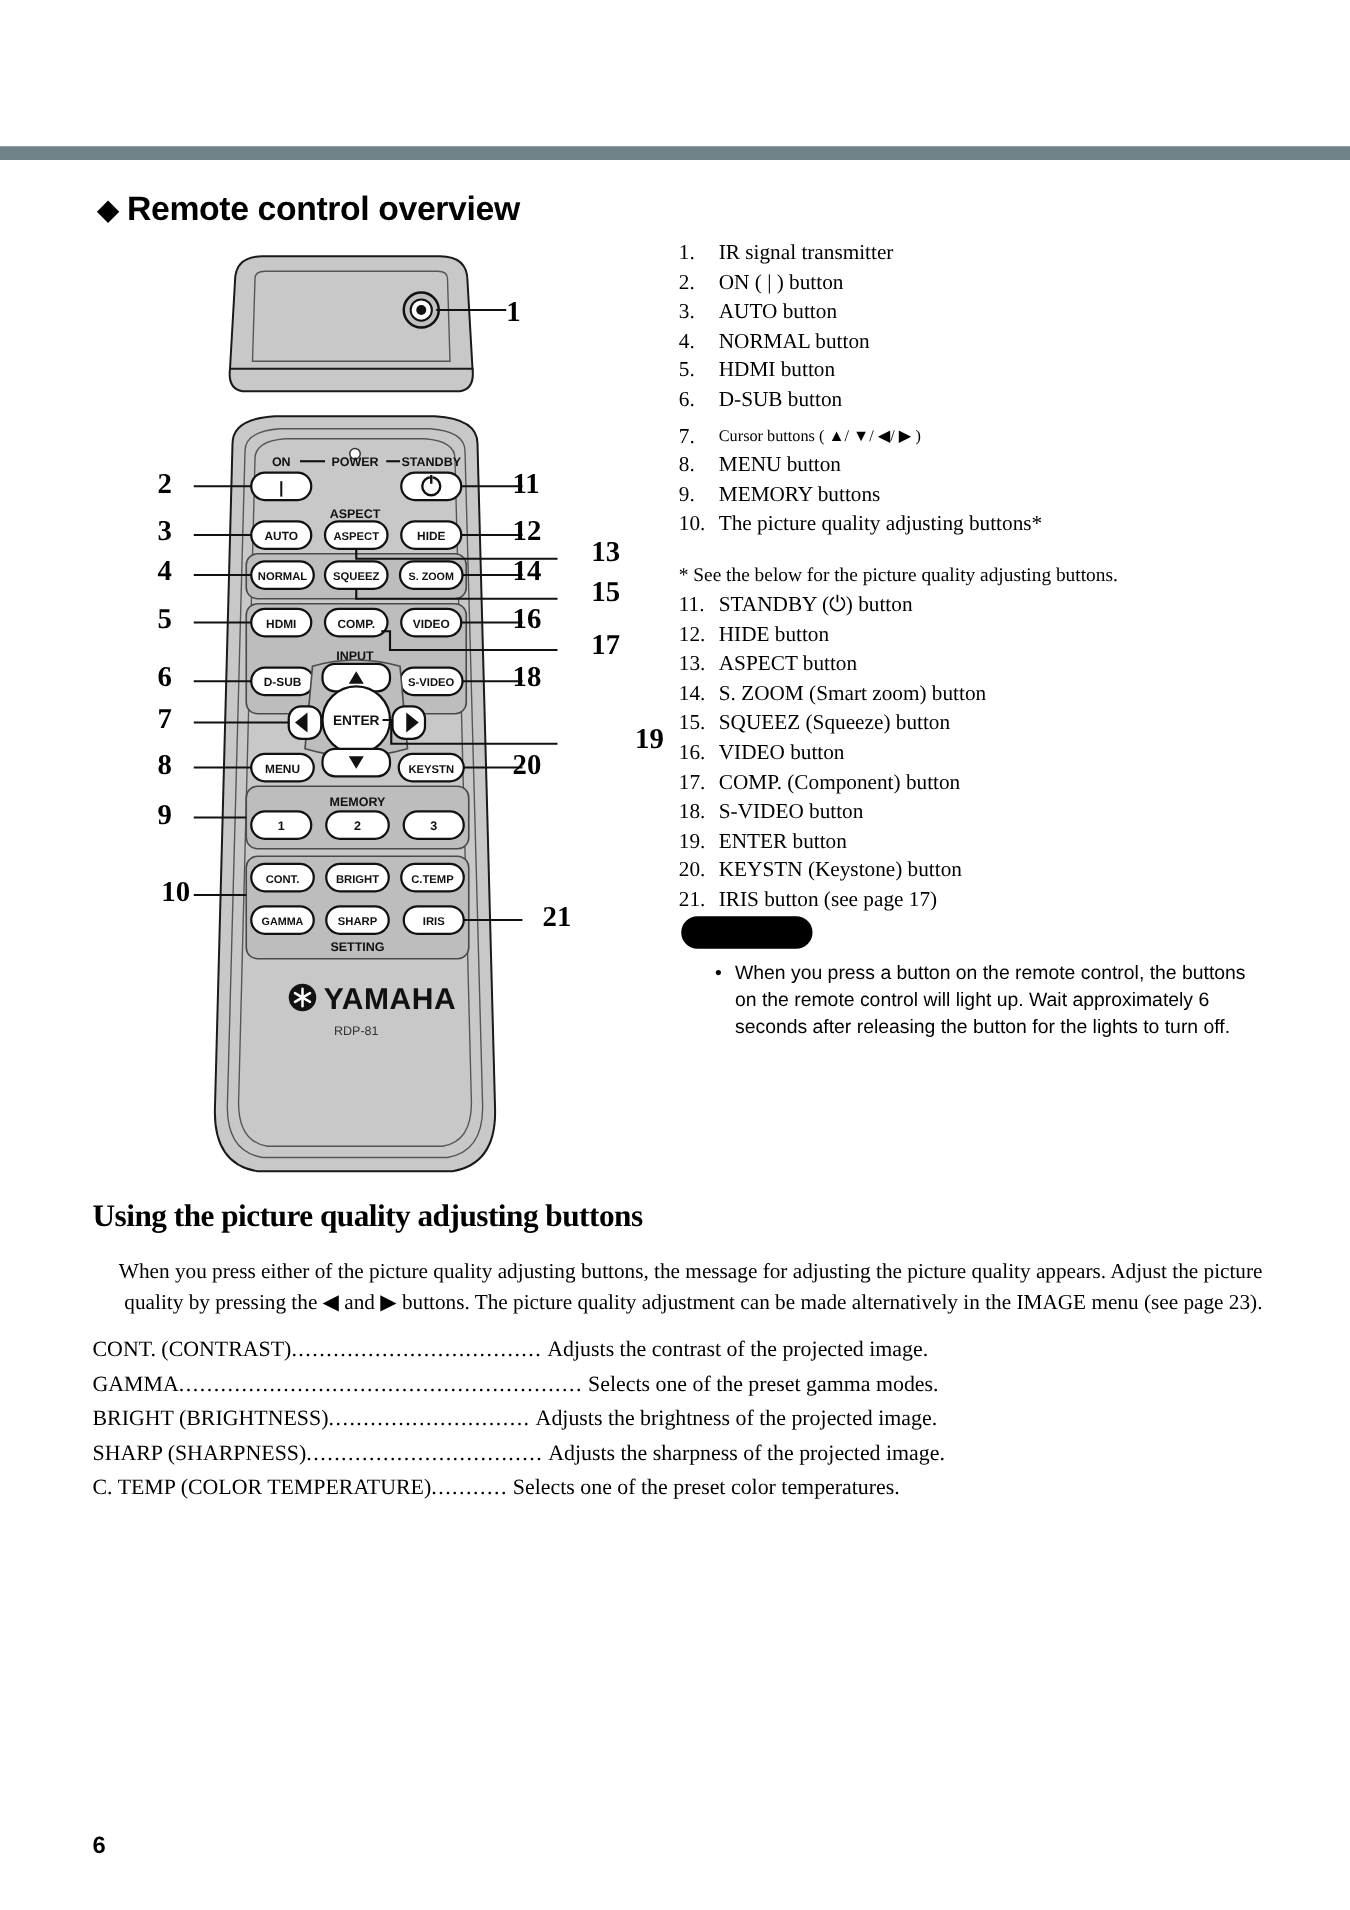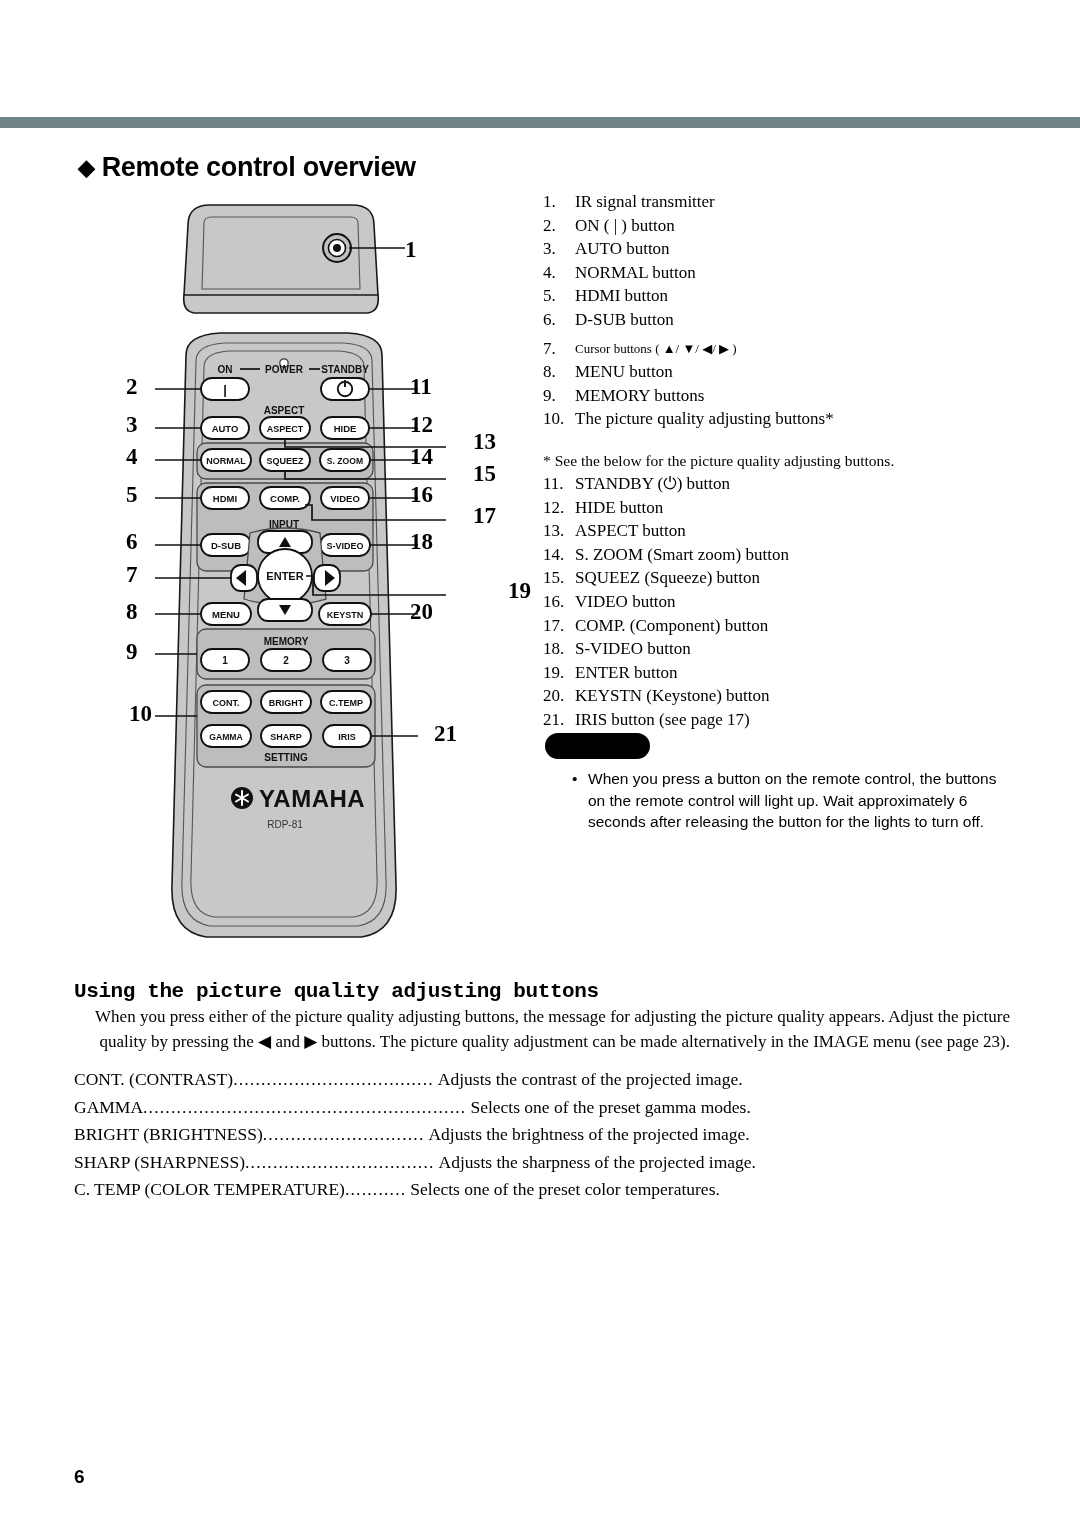--- a/index.html
+++ b/index.html
@@ -34,22 +34,22 @@
   }
   .note-body{
     position:absolute;left:572px;top:768px;width:435px;
     font-family:"Liberation Sans",sans-serif;font-size:15.5px;line-height:21.5px;
     display:flex;
   }
   .note-bullet{width:16px;flex:none;}
 
   
   .subheading{
-    position:absolute;left:74px;top:980px;
-    font-family:Liberation Mono, monospace;font-weight:bold;font-size:21px;
+    position:absolute;left:74px;top:960px;
+    font-family:Liberation Serif, serif;font-weight:bold;font-size:25px;
     letter-spacing:-0.4px;
   }
   .subpara{
     position:absolute;left:74px;top:1004px;width:936px;
     font-size:17px;line-height:25px;text-align:right;
   }
 
   
   .defs{position:absolute;left:74px;top:1066px;width:700px;}
   .def-row{display:flex;align-items:baseline;font-size:17.5px;line-height:27.6px;white-space:nowrap;}

